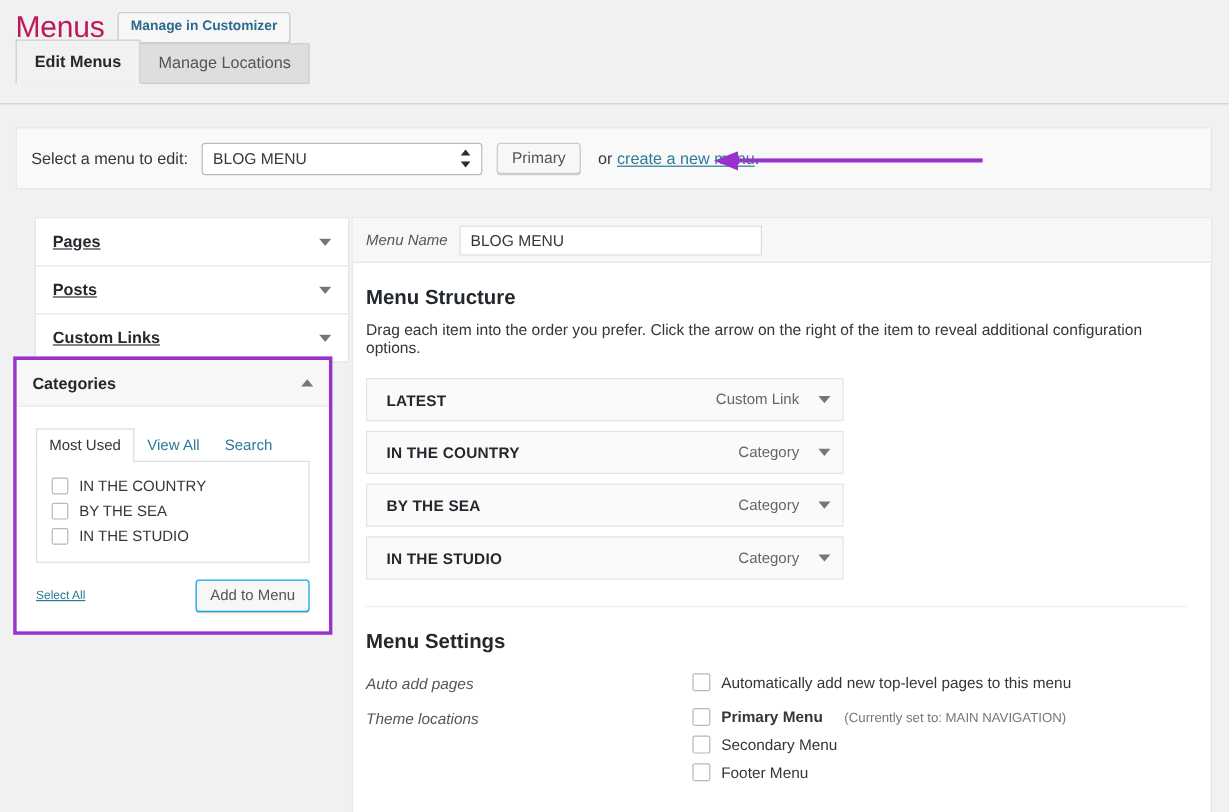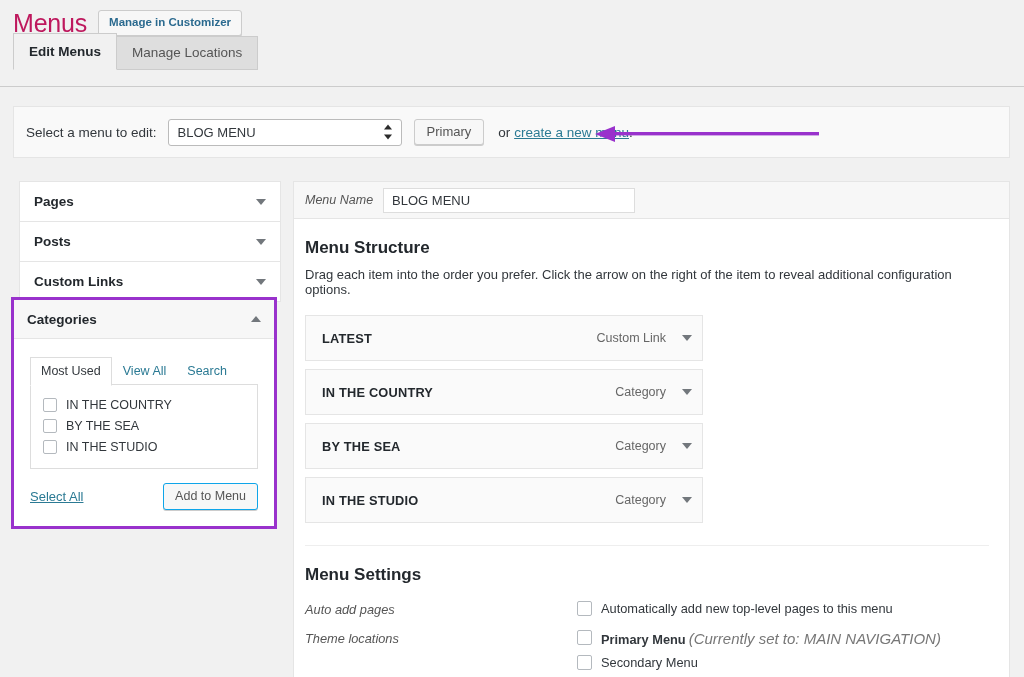--- a/index.html
+++ b/index.html
@@ -125,22 +125,23 @@
 
   
   .arrow-annotation {
     position: absolute; left: 593px; top: 126px;
     width: 226px; height: 16px;
     pointer-events: none;
   }
 
   
   .sidebar {
-    position: absolute; left: 19px; top: 181px;
+    position: absolute; left: 29px; top: 181px;
     width: 262px;
+    text-decoration: underline;
   }
   .acc-panel {
     background: #fff;
     border: 1px solid #e5e5e5;
     border-bottom: none;
   }
   .acc-panel:last-child { border-bottom: 1px solid #e5e5e5; }
   .acc-head {
     height: 39px;
     display: flex; align-items: center; justify-content: space-between;
@@ -212,21 +213,21 @@
     background: #fff;
     border-radius: 2px;
     flex: none;
     cursor: pointer;
   }
   .cat-foot {
     display: flex; align-items: center; justify-content: space-between;
     margin-top: 14px;
   }
   .select-all {
-    font-size: 13px; color: #2b7a94;
+    font-size: 10px; color: #2b7a94;
     text-decoration: underline; cursor: pointer;
   }
   .add-btn {
     background: #f7f7f7;
     border: 1px solid #0ea5e9;
     border-radius: 3px;
     box-shadow: 0 1px 0 #ccc;
     font-size: 12.5px;
     color: #555;
     padding: 5px 11px 6px;
@@ -267,21 +268,21 @@
   }
   .sec-desc {
     font-size: 13px; color: #32373c;
     margin: 0 0 18px 0;
   }
 
   .menu-items { width: 398px; }
   .menu-item {
     background: #fafafa;
     border: 1px solid #e5e5e5;
-    height: 46px;
+    height: 36px;
     margin-bottom: 8px;
     display: flex; align-items: center;
     padding: 0 10px 0 16px;
     cursor: move;
   }
   .mi-title {
     font-size: 12.8px; font-weight: 700; color: #23282d;
     flex: 1; letter-spacing: 0.2px;
   }
   .mi-type {
@@ -315,21 +316,21 @@
   .cb2 {
     width: 15px; height: 15px;
     border: 1px solid #b4b9be;
     background: #fff;
     border-radius: 2px;
     flex: none;
     margin-top: 0px;
     cursor: pointer;
   }
   .hint {
-    font-size: 15px; color: #777; margin-left: 3px; font-style: italic;
+    font-size: 11px; color: #777; margin-left: 18px;
   }
   .loc-name { font-weight: 400; }
 </style>
 </head>
 <body>
 
 <div id="page">
 
   <div class="page-head">
     <div class="page-title">Menus</div>

